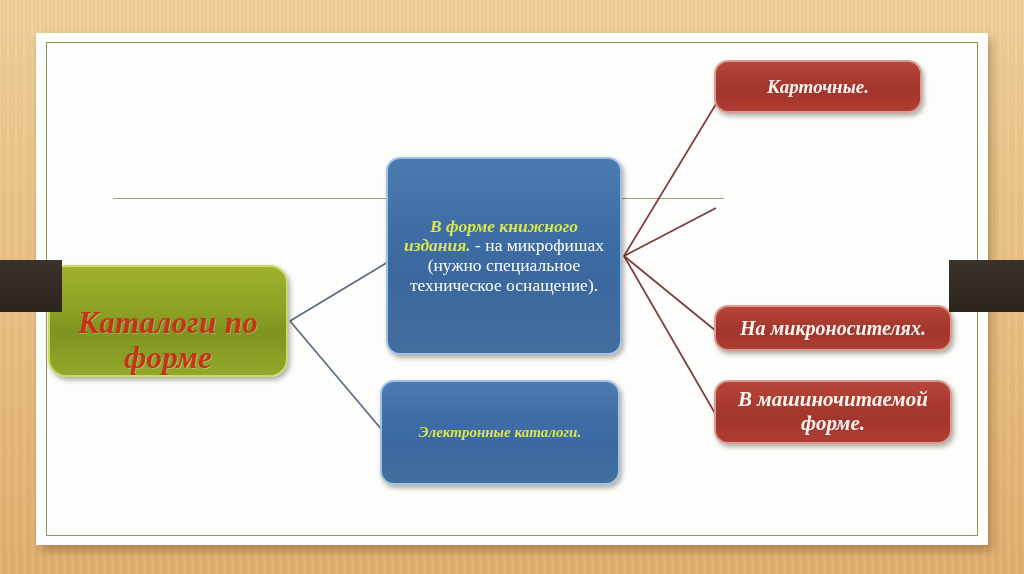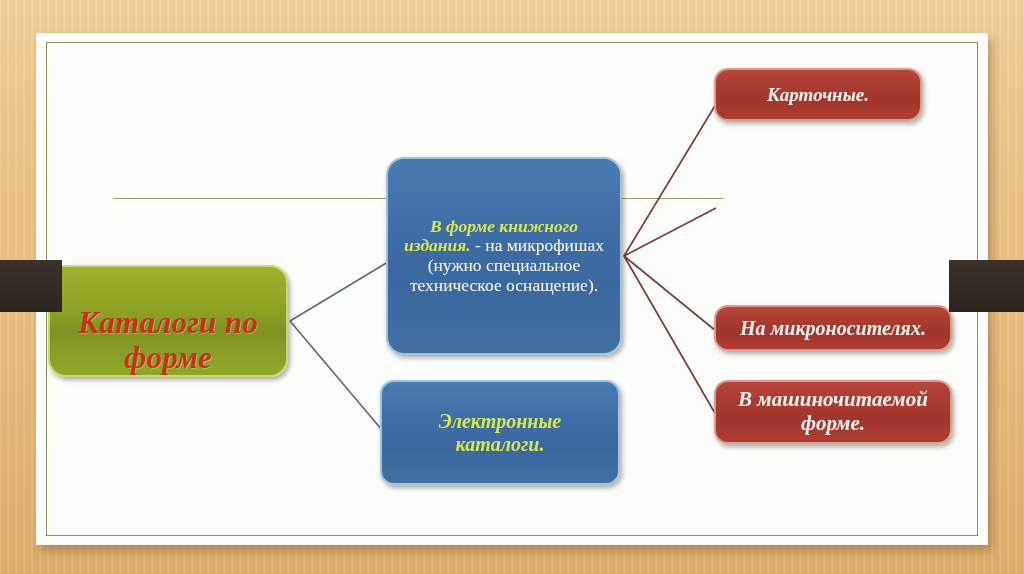--- a/index.html
+++ b/index.html
@@ -120,43 +120,42 @@
   .node.blue {
     background: linear-gradient(180deg, #4a7bb0 0%, #3f6ea6 35%, #3a689f 62%, #436f9f 100%);
     border: 2.5px solid #9fc2e0;
     color: #ffffff;
   }
   #node-book-form {
     left: 386px;
     top: 157px;
     width: 236px;
     height: 198px;
-    border-radius: 18px;
   }
   #node-book-form .inner {
     font-size: 17.5px;
     color: #ffffff;
   }
   #node-electronic {
     left: 380px;
     top: 380px;
     width: 240px;
     height: 105px;
   }
   #node-electronic .inner {
-    font-size: 20px;
+    font-size: 15px;
   }
 
   
   .node.red {
     background: linear-gradient(180deg, #b8453a 0%, #a93b31 34%, #a2352c 62%, #ae3e33 100%);
     border: 2.5px solid #d99b92;
     color: #fbf3ef;
   }
-  #node-card        { left: 714px; top: 68px;  width: 208px; height: 53px; }
+  #node-card        { left: 714px; top: 60px;  width: 208px; height: 53px; }
   #node-book-ed     { left: 714px; top: 142px; width: 236px; height: 145px; }
   #node-micromedia  { left: 714px; top: 305px; width: 238px; height: 46px; }
   #node-machine     { left: 714px; top: 380px; width: 238px; height: 64px; }
 
   #node-card .inner       { font-size: 19px; }
   #node-book-ed .inner    { font-size: 16.5px; line-height: 1.16; }
   #node-micromedia .inner { font-size: 20px; }
   #node-machine .inner    { font-size: 21px; }
 
   

